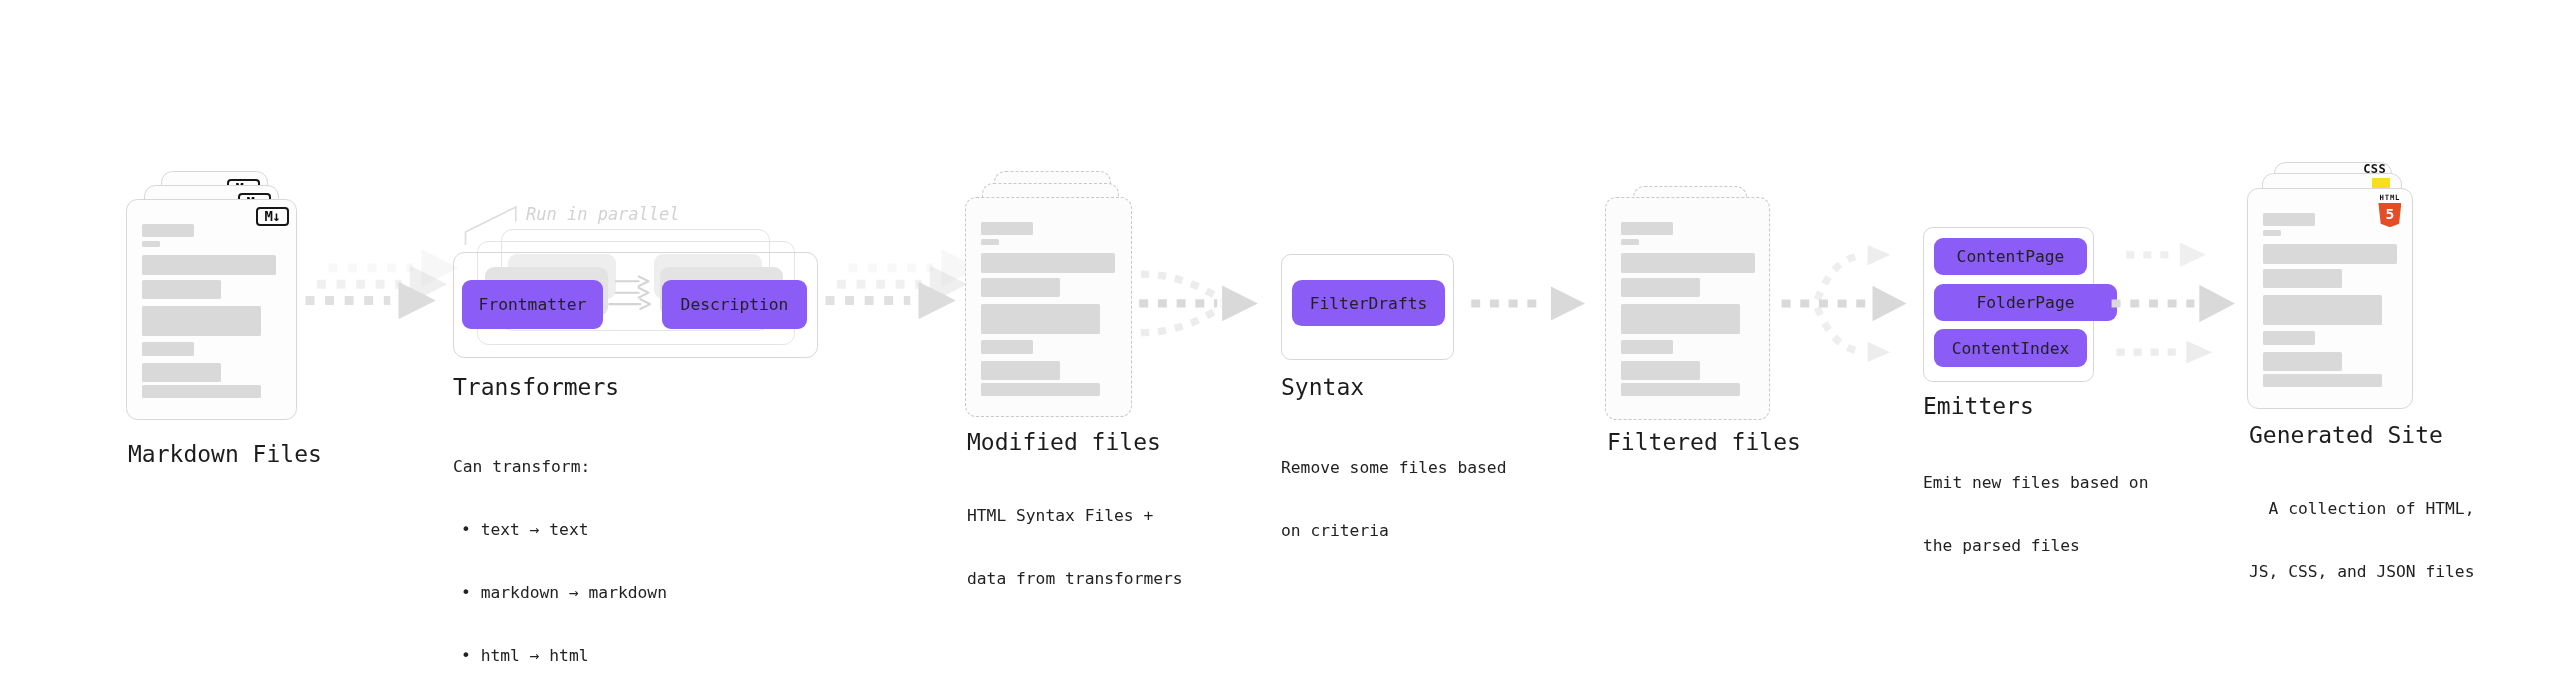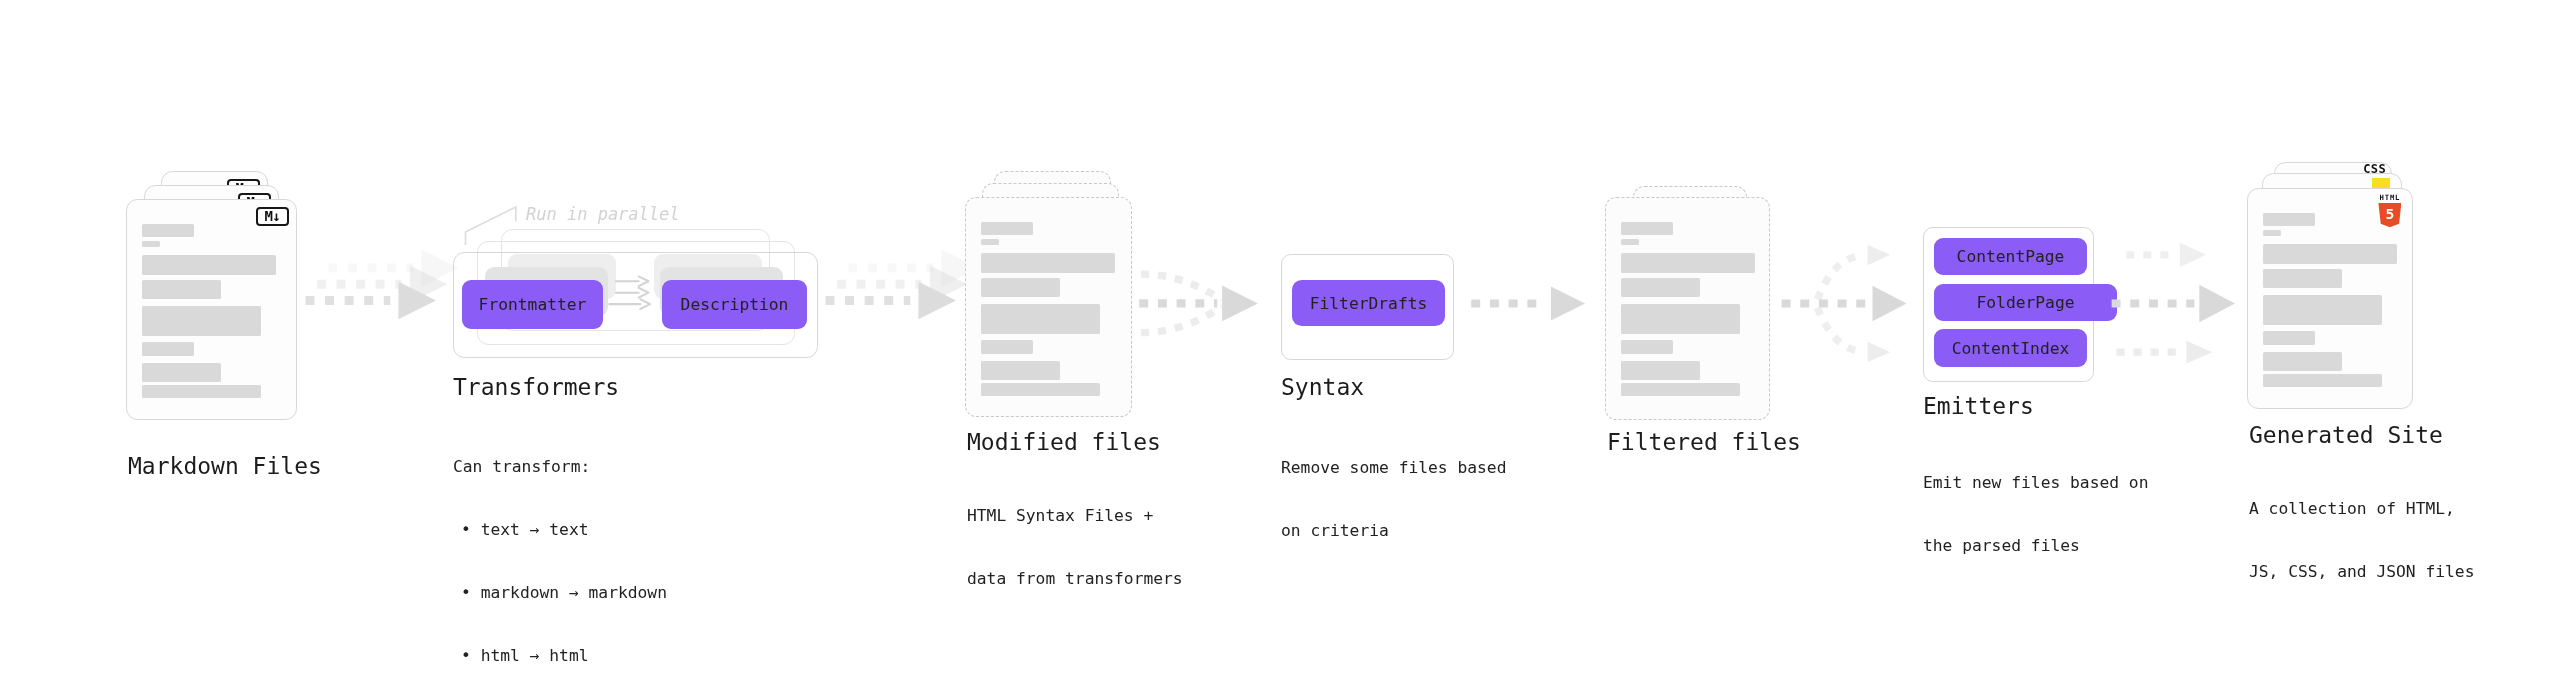--- a/index.html
+++ b/index.html
@@ -68,21 +68,21 @@
       <span class="mdbadge">M↓</span>
       <i class="bar b1"></i>
       <i class="bar b2"></i>
       <i class="bar b3"></i>
       <i class="bar b4"></i>
       <i class="bar b5"></i>
       <i class="bar b6"></i>
       <i class="bar b7"></i>
       <i class="bar b8"></i>
     </div>
-    <div class="stage-title" style="left:128px;top:452px;">Markdown Files</div>
+    <div class="stage-title" style="left:128px;top:440px;">Markdown Files</div>
   </div>
 
   
   <svg style="left:299px;top:232px;" width="163" height="106" viewBox="0 0 200 130">
     <g opacity="0.2" transform="translate(28,-40)">
       <line x1="8" y1="84" x2="112" y2="84" stroke="#e0e0e0" stroke-width="11" stroke-dasharray="11 13"></line>
       <polygon points="122,61 168,84 122,107" fill="#dcdcdc"></polygon>
     </g>
     <g opacity="0.45" transform="translate(14,-20)">
       <line x1="8" y1="84" x2="112" y2="84" stroke="#e0e0e0" stroke-width="11" stroke-dasharray="11 13"></line>
@@ -259,20 +259,20 @@
       <i class="bar b1"></i>
       <i class="bar b2"></i>
       <i class="bar b3"></i>
       <i class="bar b4"></i>
       <i class="bar b5"></i>
       <i class="bar b6"></i>
       <i class="bar b7"></i>
       <i class="bar b8"></i>
     </div>
     <div class="stage-title" style="left:2249px;top:421px;">Generated Site</div>
-    <div class="stage-sub" style="left:2249px;top:456px;">
+    <div class="stage-sub" style="left:2249px;top:456px;text-align:right;">
       <div>A collection of HTML,</div>
       <div>JS, CSS, and JSON files</div>
     </div>
   </div>
 
 </div>
 
 
 </body></html>

